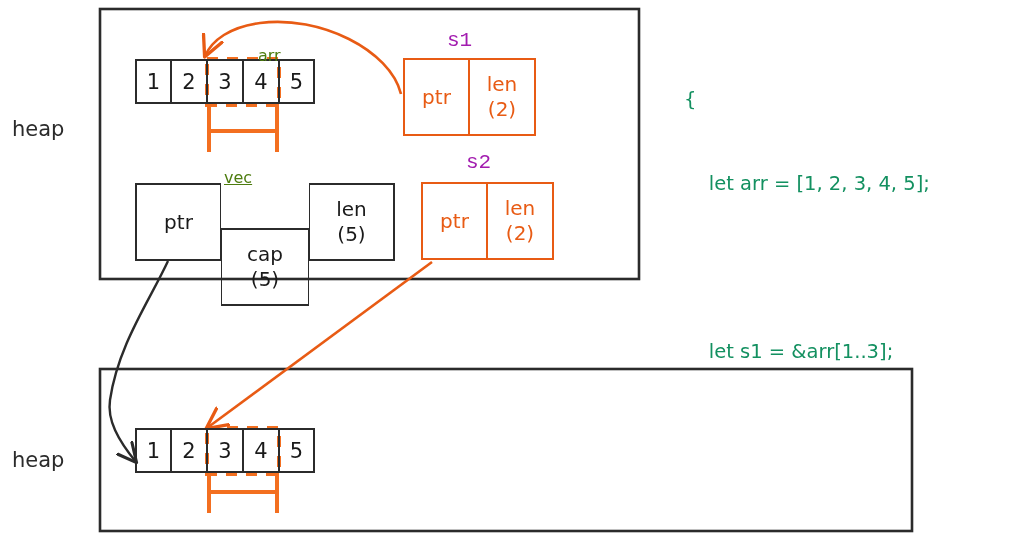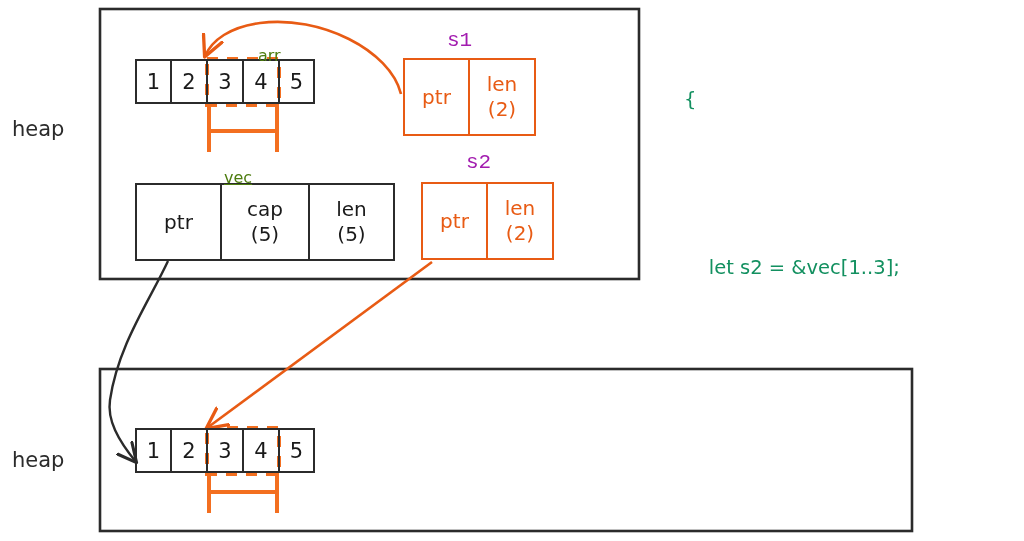--- a/index.html
+++ b/index.html
@@ -107,21 +107,21 @@
     border: 2px solid #e85b14;
     border-right-width: 1px;
     border-left-width: 1px;
     color: #e85b14;
   }
   .orange-struct .field:first-child { border-left-width: 2px; }
   .orange-struct .field:last-child  { border-right-width: 2px; }
 
   #vec-struct { left: 135px; top: 183px; }
   #vec-struct .f-ptr { width: 86px; height: 78px; }
-  #vec-struct .f-cap { width: 88px; height: 78px; }
+  #vec-struct .f-cap { width: 88px; height: 78px; margin-top: 45px; }
   #vec-struct .f-len { width: 86px; height: 78px; }
 
   #s1-struct { left: 403px; top: 58px; }
   #s1-struct .f-ptr { width: 66px; height: 78px; }
   #s1-struct .f-len { width: 67px; height: 78px; }
 
   #s2-struct { left: 421px; top: 182px; }
   #s2-struct .f-ptr { width: 66px; height: 78px; }
   #s2-struct .f-len { width: 67px; height: 78px; }
 
@@ -228,18 +228,19 @@
       <span>ptr</span>
     </div>
     <div class="field f-len">
       <span>len</span>
       <span>(2)</span>
     </div>
   </div>
 
   <div class="code-block">
     <span class="code-line">{</span>
+    <span class="code-line">    let arr = [1, 2, 3, 4, 5];</span>
     <span class="code-line"></span>
-    <span class="code-line">    let s2 = &amp;vec[1..3];</span>
+    <span class="code-line">    let s1 = &amp;arr[1..3];</span>
     
   </div>
 
 </div>
 
 </body></html>

